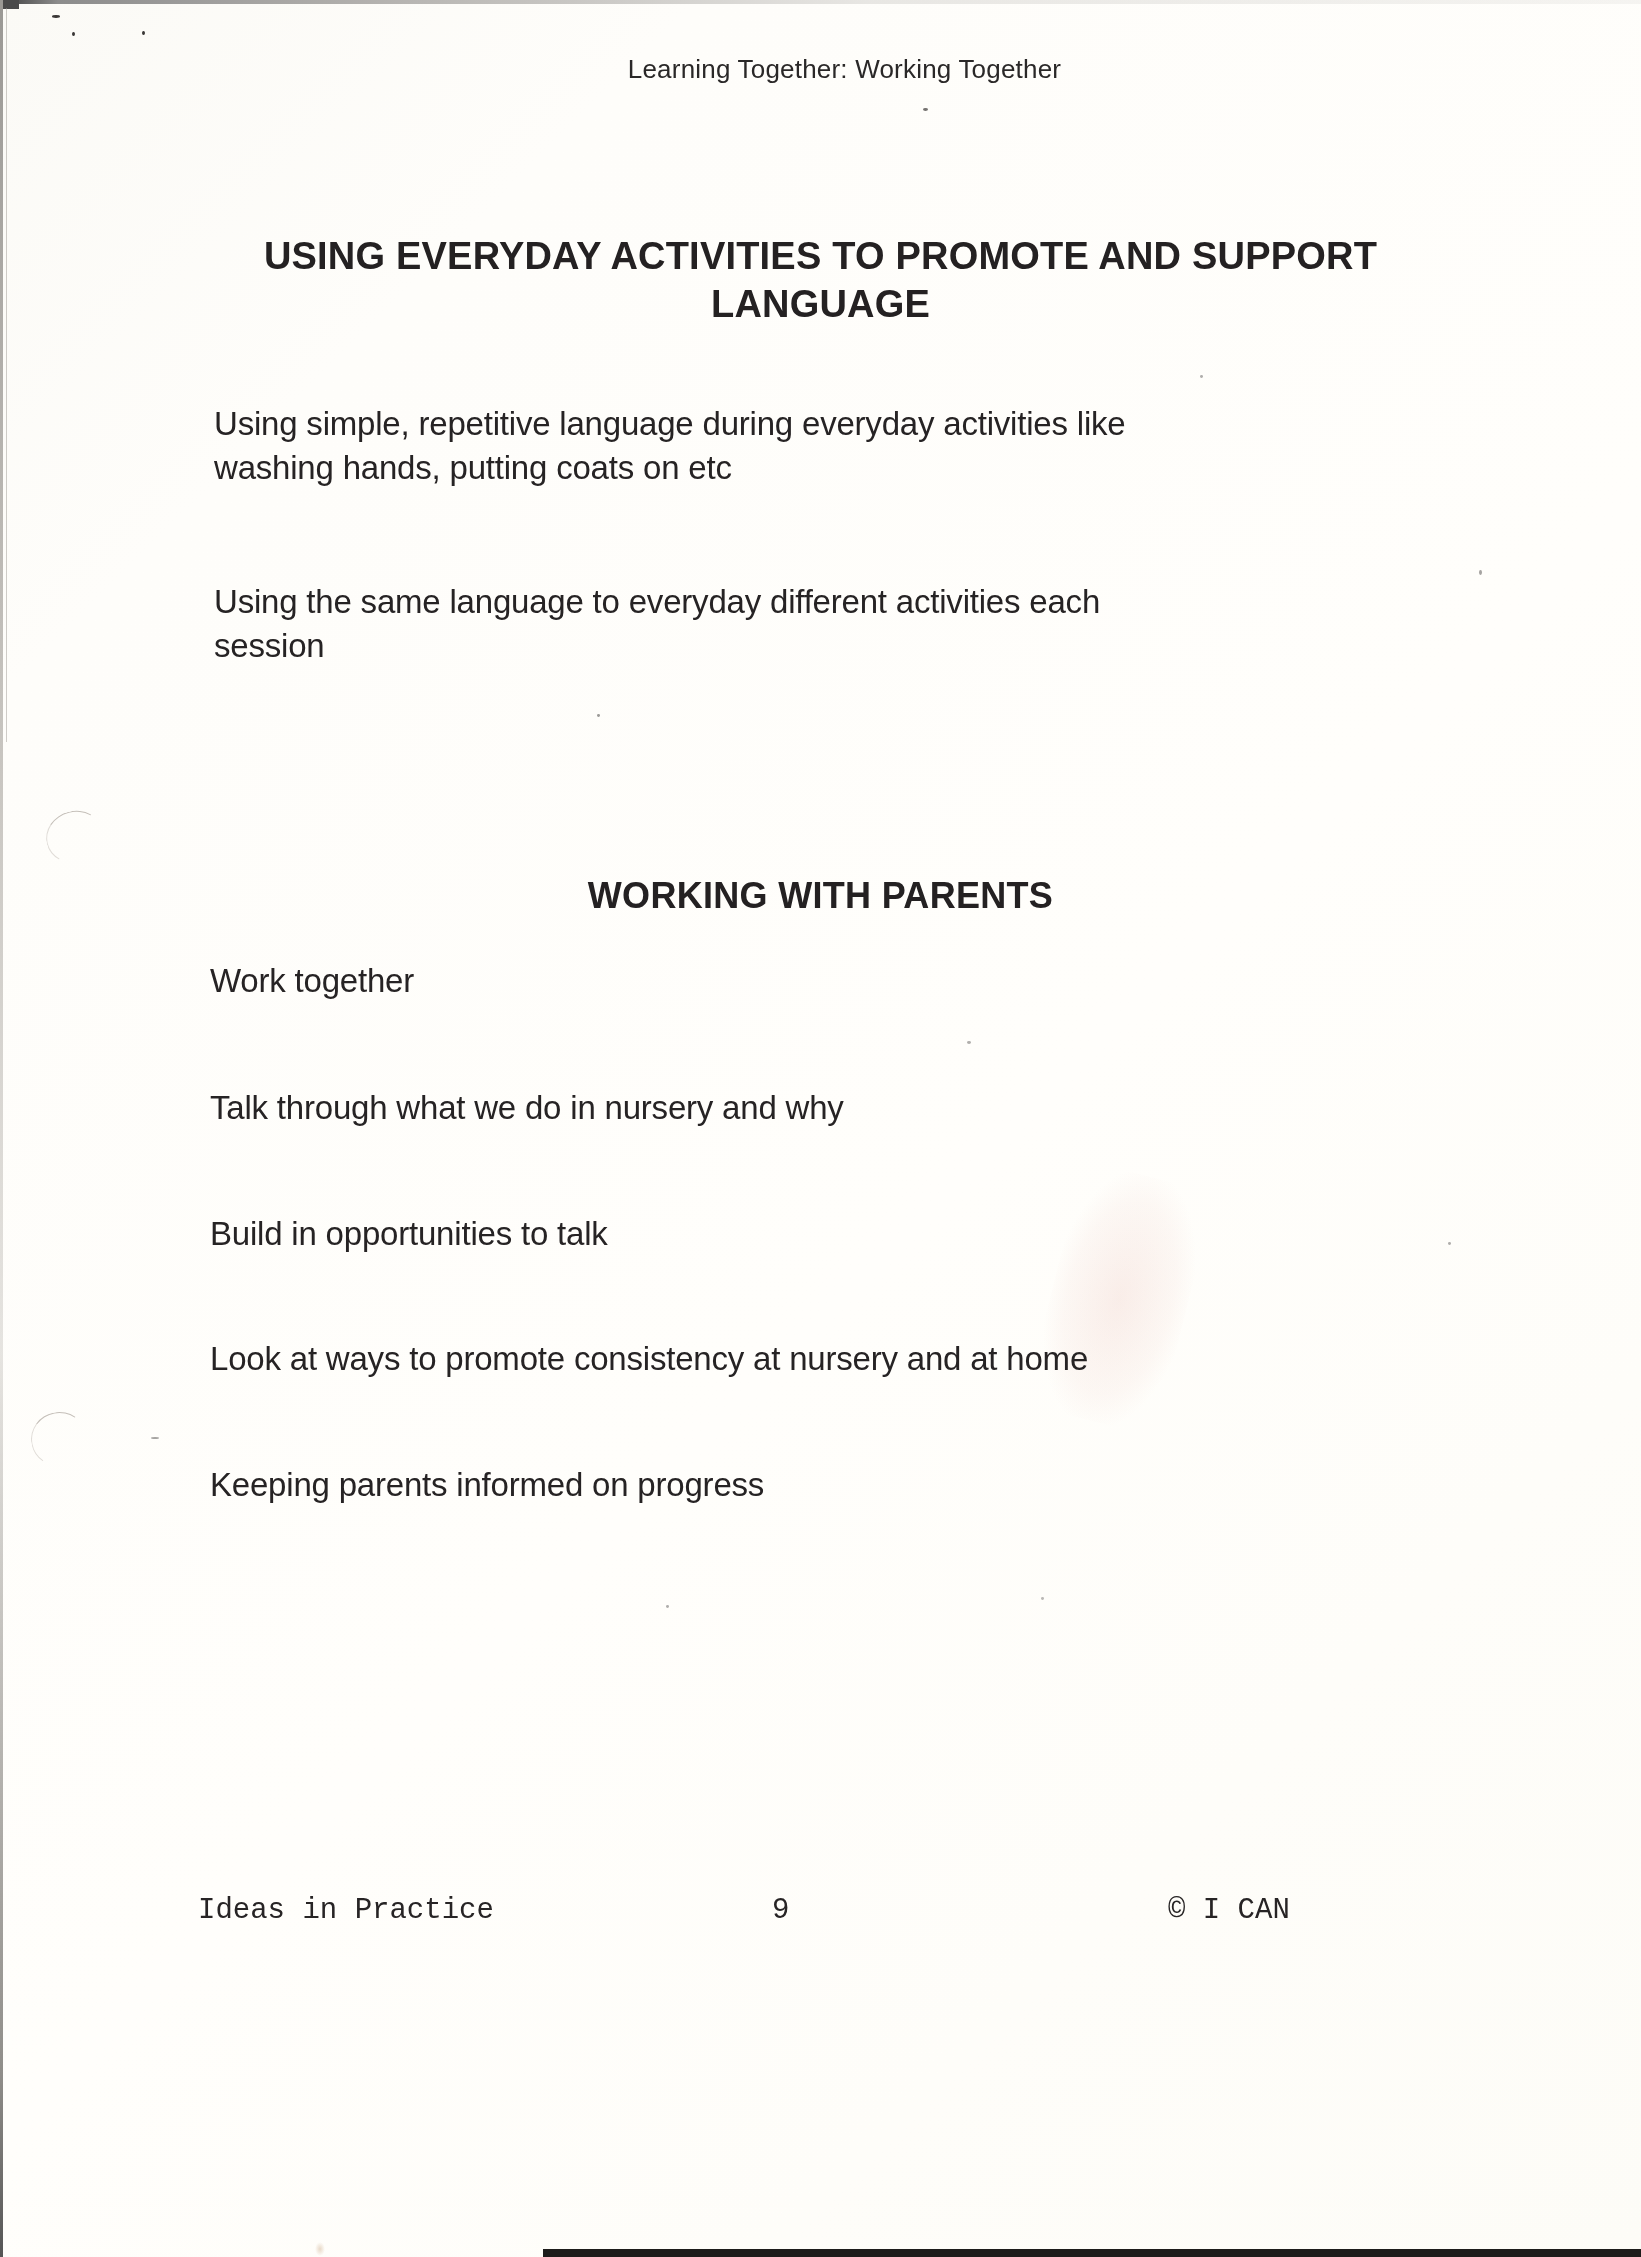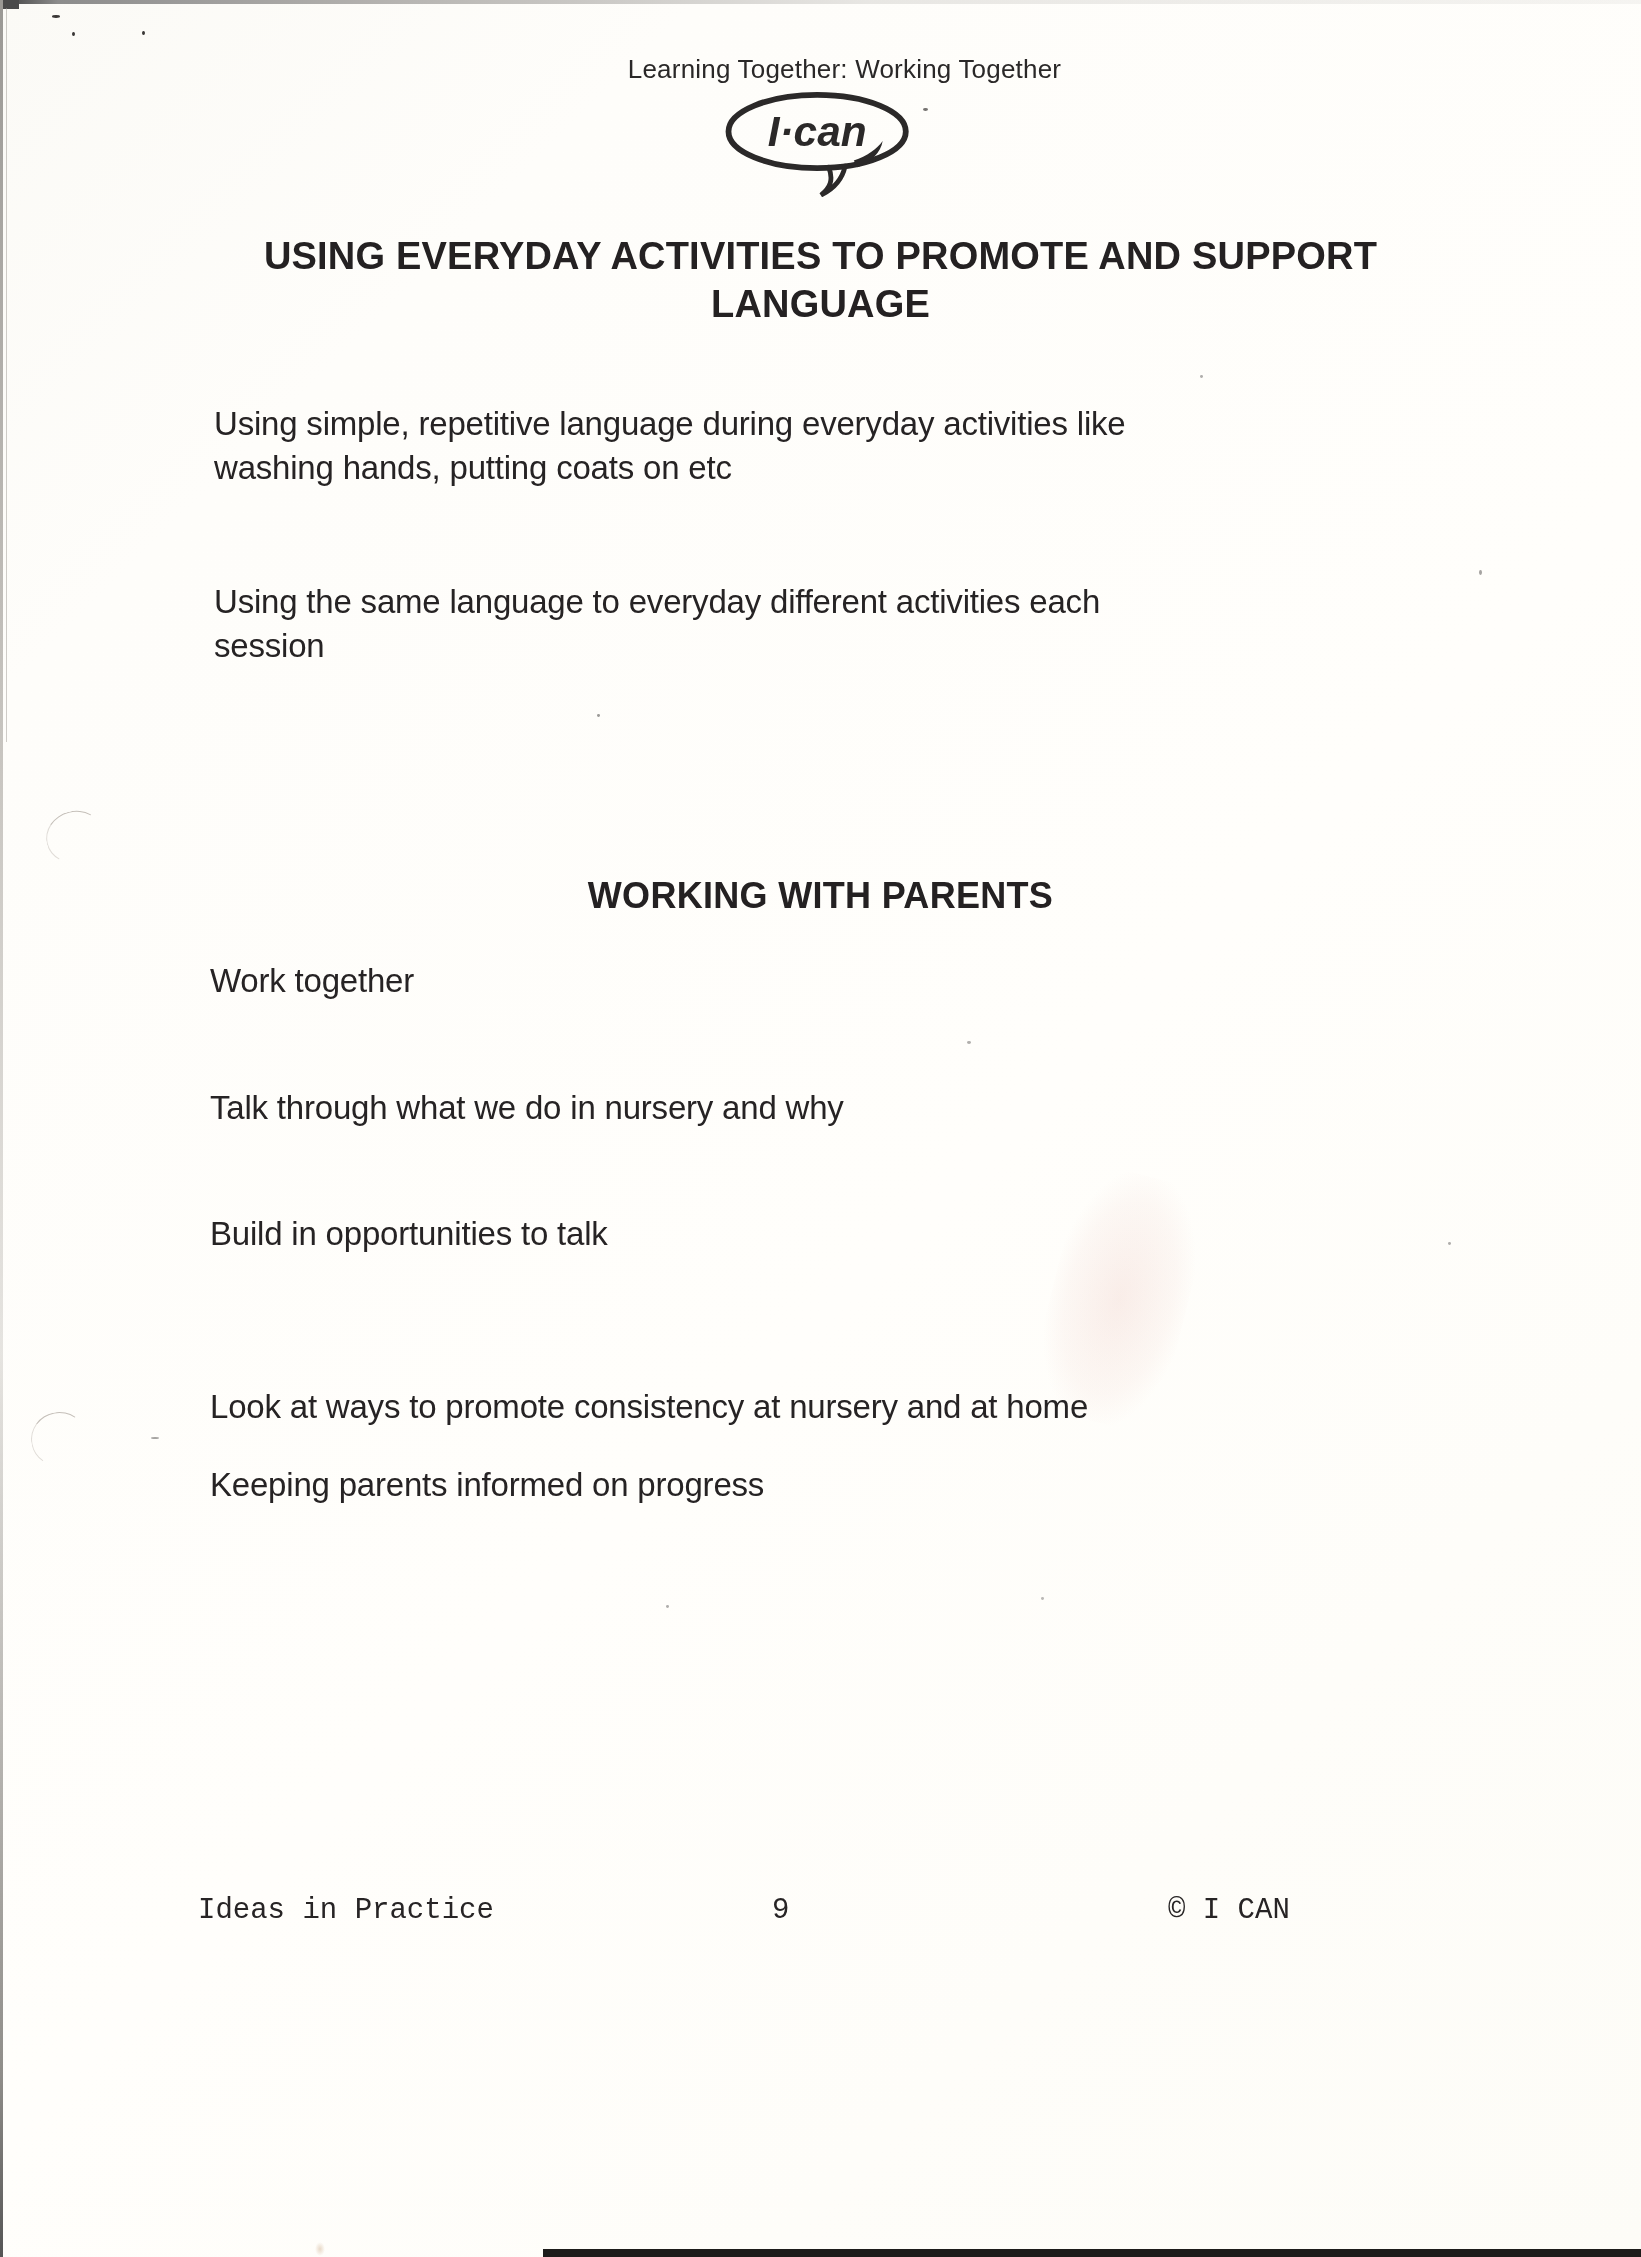--- a/index.html
+++ b/index.html
@@ -34,21 +34,21 @@
   .para{position:absolute;left:214px;max-width:1236px;font-size:33px;line-height:44px;
     letter-spacing:-0.2px;white-space:pre-line;color:#262324;}
   .p1{top:402px;}
   .p2{top:580px;}
   .section-heading{position:absolute;top:875px;left:0;width:100%;text-align:center;
     font-size:36px;font-weight:700;letter-spacing:0.3px;color:#242122;}
   .list-item{position:absolute;left:210px;font-size:33px;letter-spacing:-0.2px;color:#262324;}
   .li0{top:962px;}
   .li1{top:1089px;}
   .li2{top:1215px;}
-  .li3{top:1340px;margin-top:48px;}
+  .li3{top:1340px;}
   .li4{top:1466px;text-align:center;}
   .footer{position:absolute;top:1894px;left:0;width:100%;height:42px;font-size:29px;color:#272425;font-family:Liberation Mono, monospace;}
   .footer-left{position:absolute;left:198px;top:0;}
   .footer-page{position:absolute;left:772px;top:0;}
   .footer-right{position:absolute;left:1168px;top:0;}
 </style>
 </head>
 <body>
 
 <div class="page">
@@ -72,28 +72,20 @@
   <div class="speck" style="left:1041px;top:1597px;width:2.9px;height:2.9px;opacity:.35;"></div>
   <div class="speck" style="left:151px;top:1437px;width:7.7px;height:1.9px;opacity:.45;"></div>
   <div class="smudge2" style="left:315px;top:2242px;width:9.7px;height:13.5px;"></div>
 
   <div class="arc-mark" style="left:46px;top:811px;width:56px;height:50px;transform:rotate(-14deg);"></div>
   <div class="arc-mark" style="left:31px;top:1412px;width:54px;height:52px;transform:rotate(-10deg);"></div>
   <div class="smudge" style="left:1052px;top:1173px;width:135px;height:251px;transform:rotate(14deg);"></div>
 
   <div class="header-line">Learning Together: Working Together</div>
 
-  <div class="logo-wrap">
-    <svg width="201" height="106" viewBox="0 0 208 110">
-      <ellipse cx="100" cy="42" rx="92" ry="38" fill="none" stroke="#2b2929" stroke-width="6"></ellipse>
-      <path d="M 138 72 C 152 68 162 60 168 52 C 166 64 156 74 142 79 Z" fill="#2b2929" stroke="none"></path>
-      <path d="M 112 79 C 117 92 114 100 104 108 C 116 102 126 92 129 78" fill="none" stroke="#2b2929" stroke-width="5" stroke-linecap="round"></path>
-      <text x="100" y="57" text-anchor="middle" font-family="Liberation Sans, DejaVu Sans, sans-serif" font-size="44" font-style="italic" font-weight="700" fill="#2b2929">I·can</text>
-    </svg>
-  </div>
 
   <div class="doc-title">
     <div>USING EVERYDAY ACTIVITIES TO PROMOTE AND SUPPORT</div>
     <div>LANGUAGE</div>
   </div>
 
   <div class="para p1">Using simple, repetitive language during everyday activities like
 washing hands, putting coats on etc</div>
   <div class="para p2">Using the same language to everyday different activities each
 session</div>

